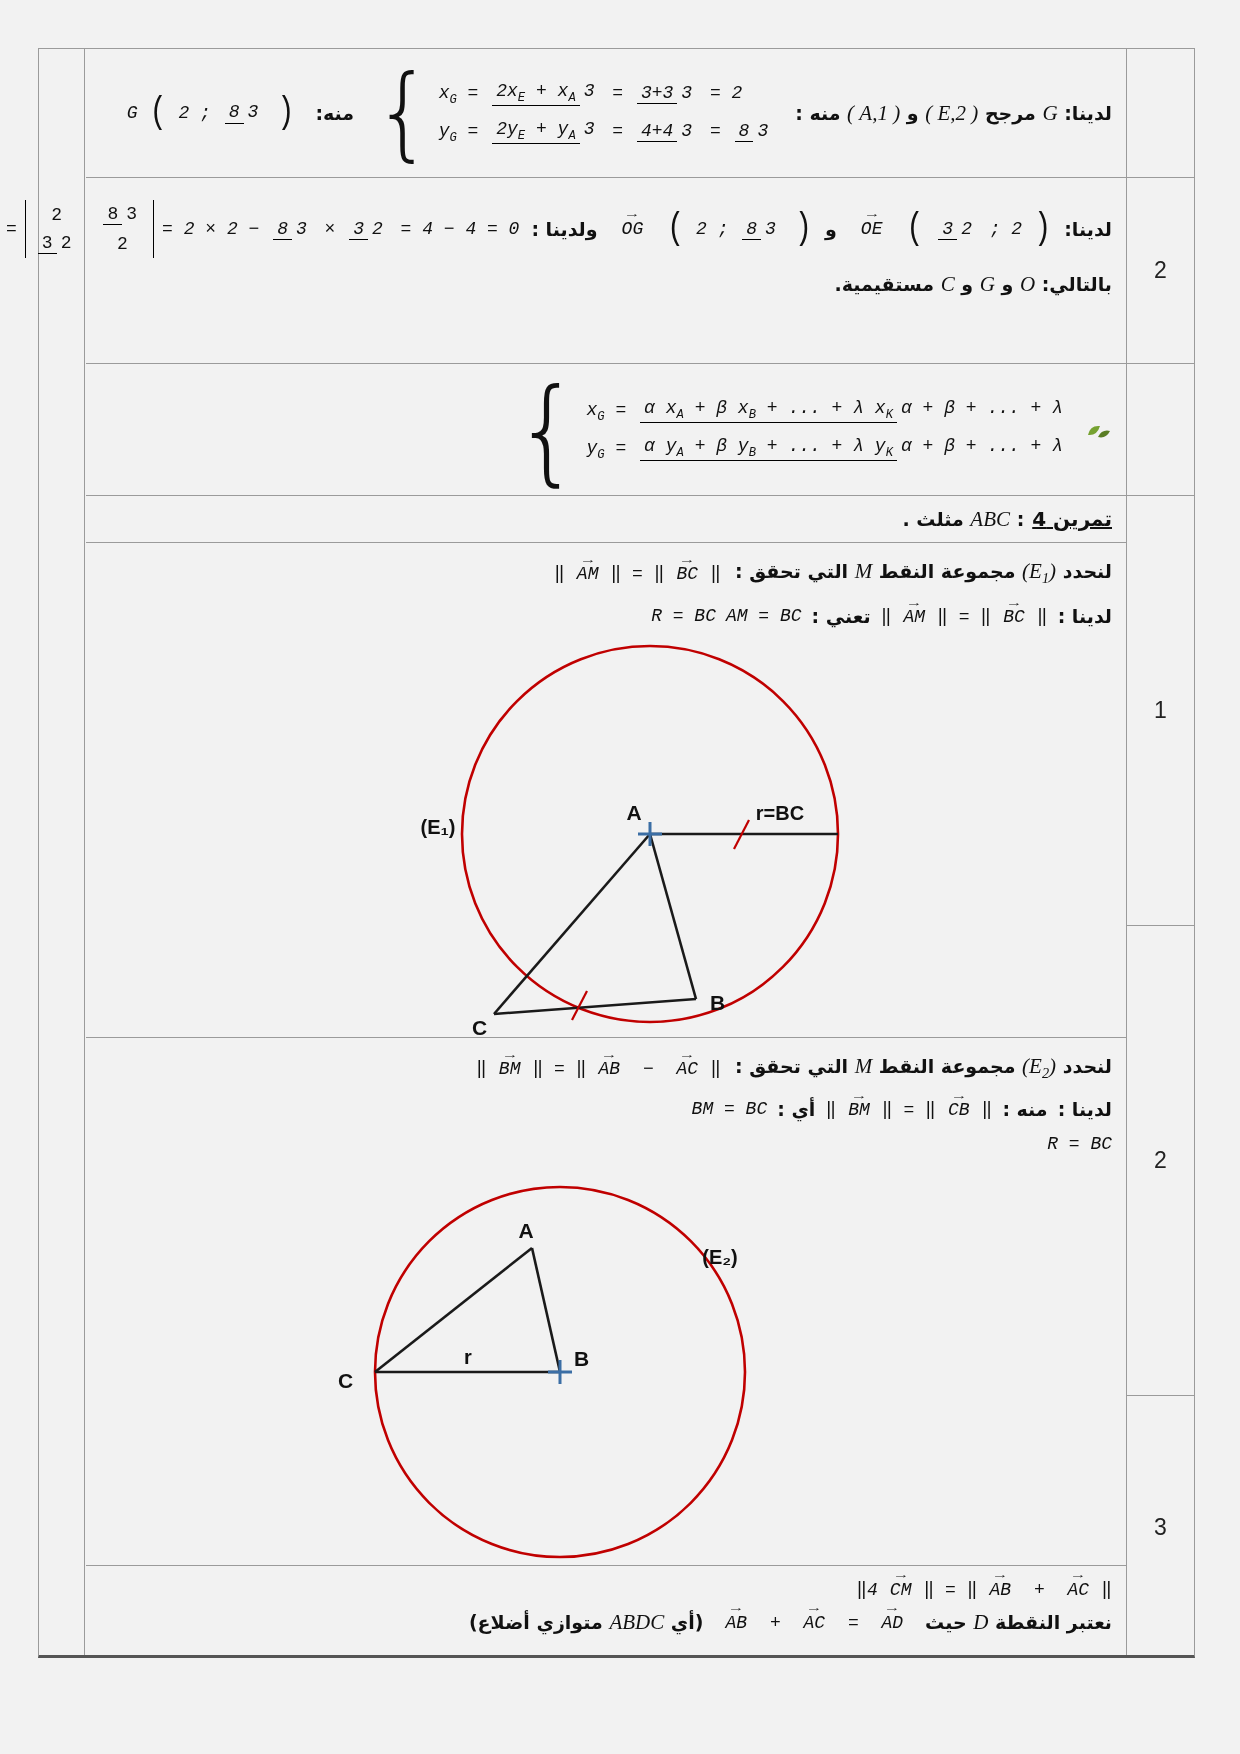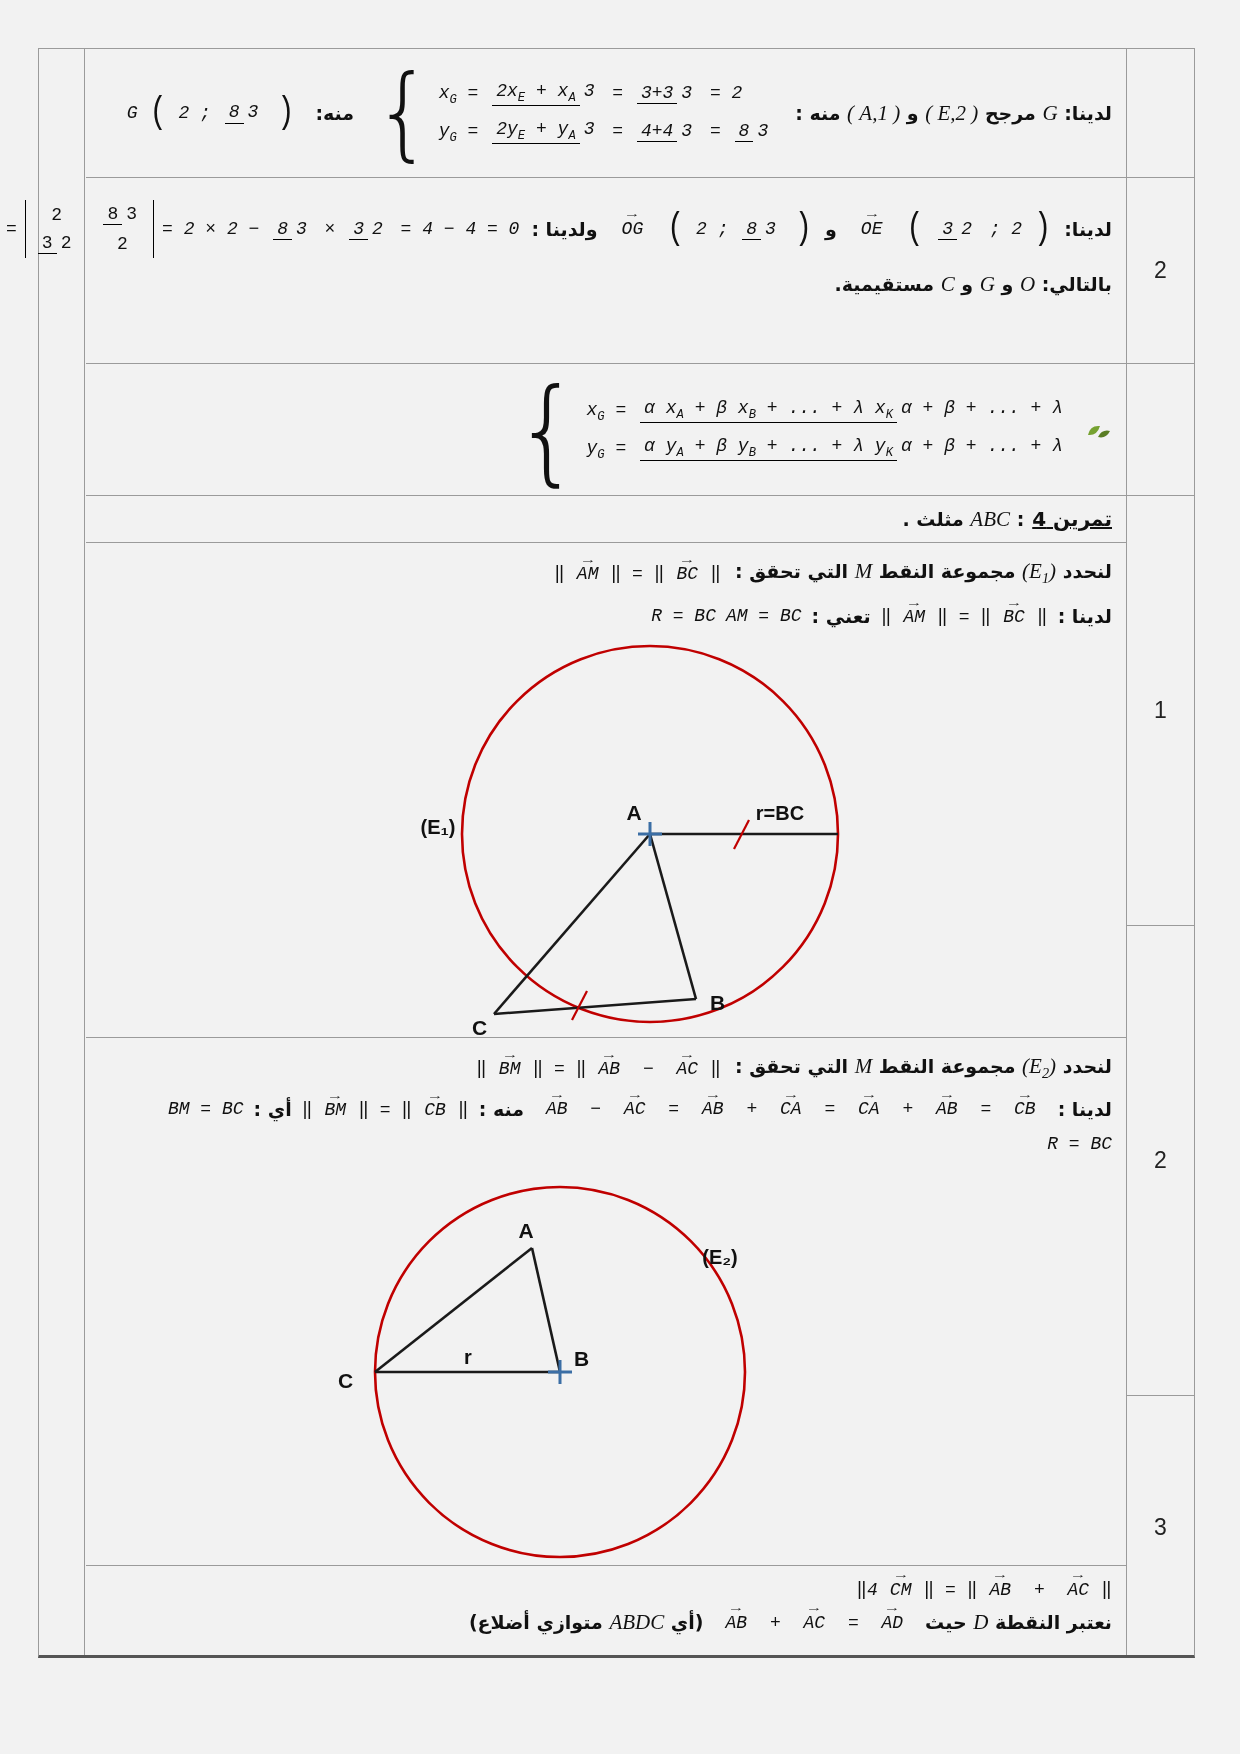--- a/index.html
+++ b/index.html
@@ -170,21 +170,20 @@
         </div>
       </div>
 
       <div class="row" style="height:528px;">
         <div class="line" style="padding-top:16px;">
           <span class="ar">لنحدد <i>(E<sub>2</sub>)</i> مجموعة النقط <i>M</i> التي تحقق :</span>
           <span class="m">‖<span class="vec">BM</span>‖ = ‖<span class="vec">AB</span> − <span class="vec">AC</span>‖</span>
         </div>
         <div class="line" style="padding-top:16px;gap:10px;">
           <span class="ar">لدينا :</span>
-          <span class="m"><span class="vec">AB</span> − <span class="vec">AC</span> = <span class="vec">AB</span> + <span class="vec">CA</span> = <span class="vec">CA</span> + <span class="vec">AB</span> = <span class="vec">CB</span></span>
           <span class="ar">منه :</span>
           <span class="m">‖<span class="vec">BM</span>‖ = ‖<span class="vec">CB</span>‖</span>
           <span class="ar">أي :</span>
           <span class="m">BM = BC</span>
         </div>
         <div class="line" style="padding-top:14px;gap:10px;">
           <span class="m">R = BC</span>
         </div>
       </div>
 

